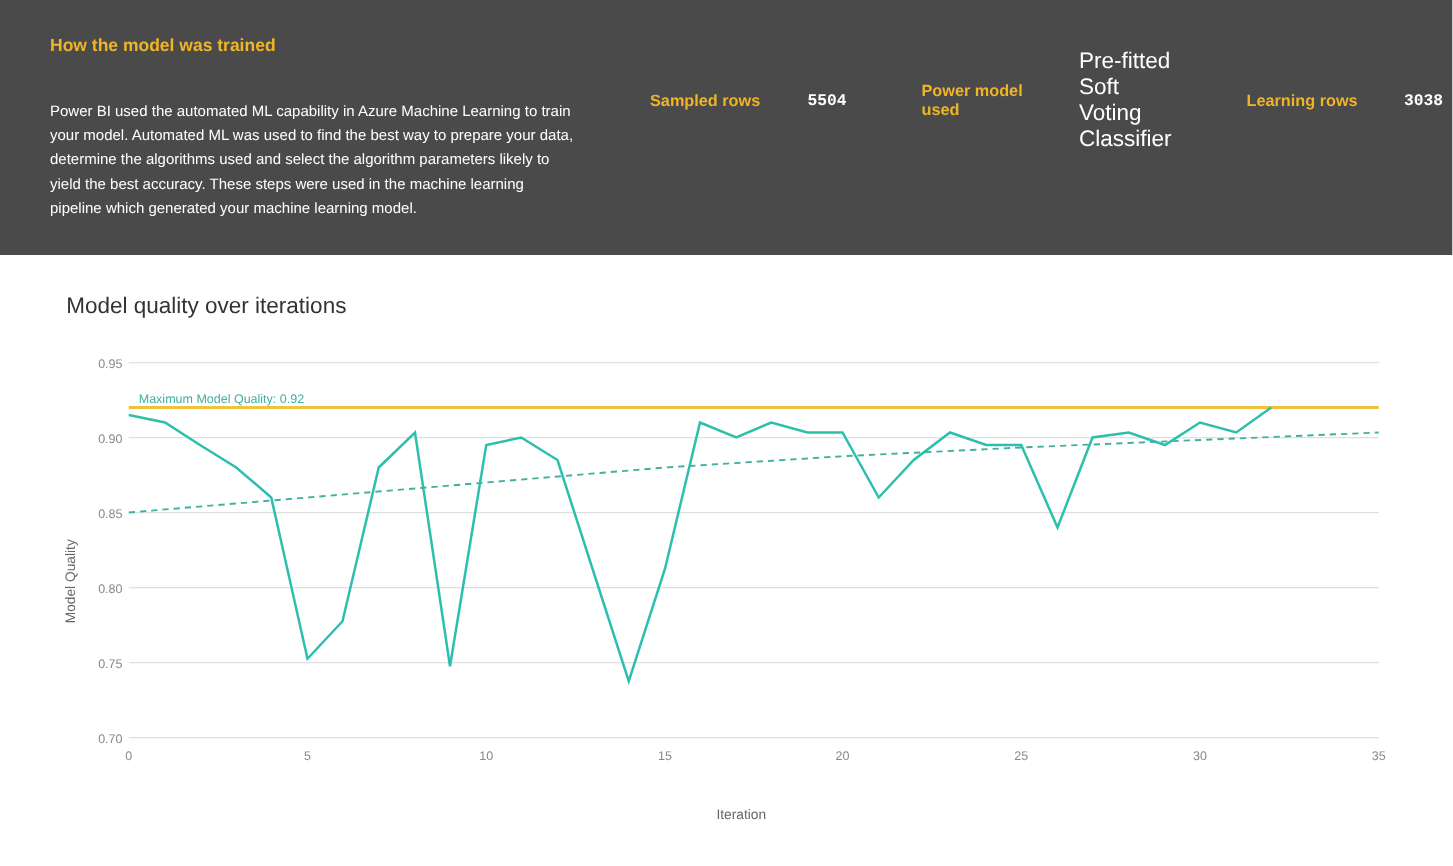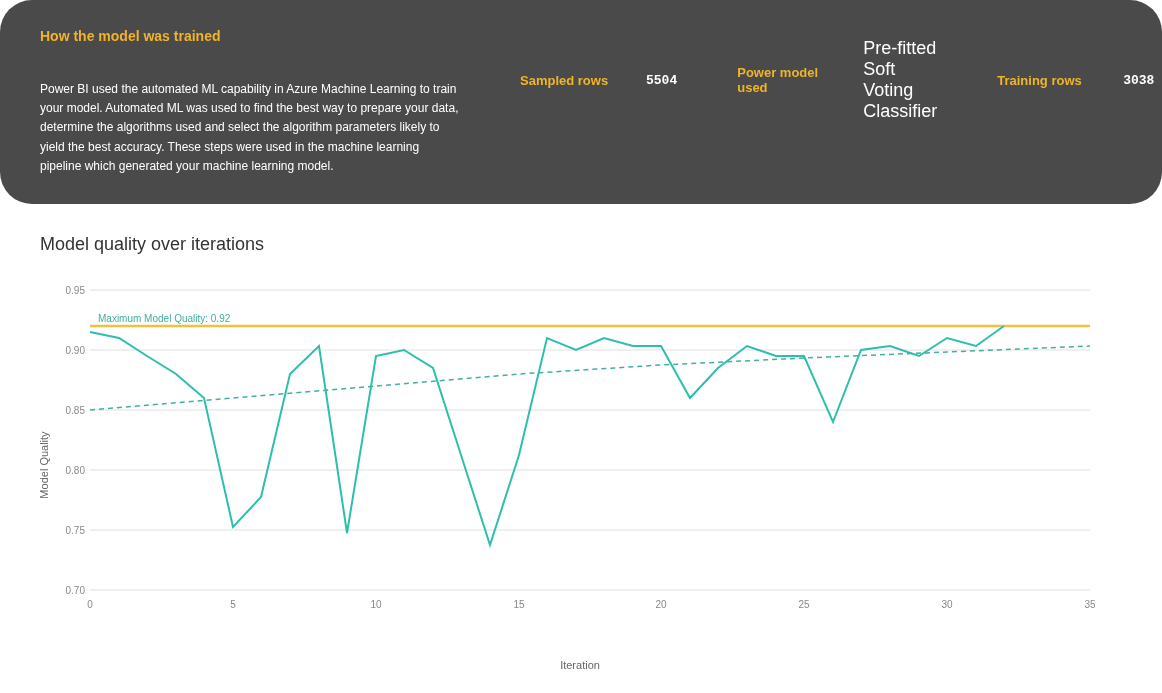--- a/index.html
+++ b/index.html
@@ -4,21 +4,20 @@
   <style>
     * { margin: 0; padding: 0; box-sizing: border-box; }
     body { font-family: 'Segoe UI', Arial, sans-serif; background: #fff; width: 1162px; min-height: 693px; overflow: hidden; }
 
     .header-panel {
       background: #4a4a4a;
       padding: 28px 40px;
       display: flex;
       gap: 60px;
       align-items: flex-start;
-      border-radius: 32px;
     }
 
     .header-left {
       flex: 0 0 420px;
     }
 
     .header-title {
       color: #f0b429;
       font-size: 14px;
       font-weight: 700;
@@ -60,21 +59,21 @@
     }
 
     .stat-value-large {
       color: #ffffff;
       font-size: 13px;
       font-weight: 600;
       font-family: Liberation Mono, monospace;
     }
 
     .chart-section {
-      padding: 30px 40px 20px 40px;
+      padding: 30px 40px 20px 53px;
       background: #fff;
     }
 
     .chart-title {
       font-size: 18px;
       font-weight: 400;
       color: #333;
       margin-bottom: 20px;
     }
 
@@ -91,21 +90,21 @@
       transform: translateY(-50%) rotate(-90deg);
       font-size: 11px;
       color: #666;
       white-space: nowrap;
     }
 
     .chart-x-label {
       text-align: center;
       font-size: 11px;
       color: #666;
-      margin-top: 20px;
+      margin-top: 6px;
     }
 
     svg.chart {
       width: 1060px;
       height: 360px;
       overflow: visible;
     }
 
     .grid-line {
       stroke: #e0e0e0;
@@ -154,21 +153,21 @@
       <span class="stat-label">Sampled rows</span>
       <span class="stat-value-large">5504</span>
     </div>
 
     <div class="stat-row">
       <span class="stat-label">Power model used</span>
       <span class="stat-value">Pre-fitted Soft Voting Classifier</span>
     </div>
 
     <div class="stat-row">
-      <span class="stat-label">Training rows</span>
+      <span class="stat-label">Learning rows</span>
       <span class="stat-value-large">3038</span>
     </div>
 
     <div class="stat-row">
       <span class="stat-label">Iteration run</span>
       <span class="stat-value-large">21</span>
     </div>
   </div>
 </div>
 

